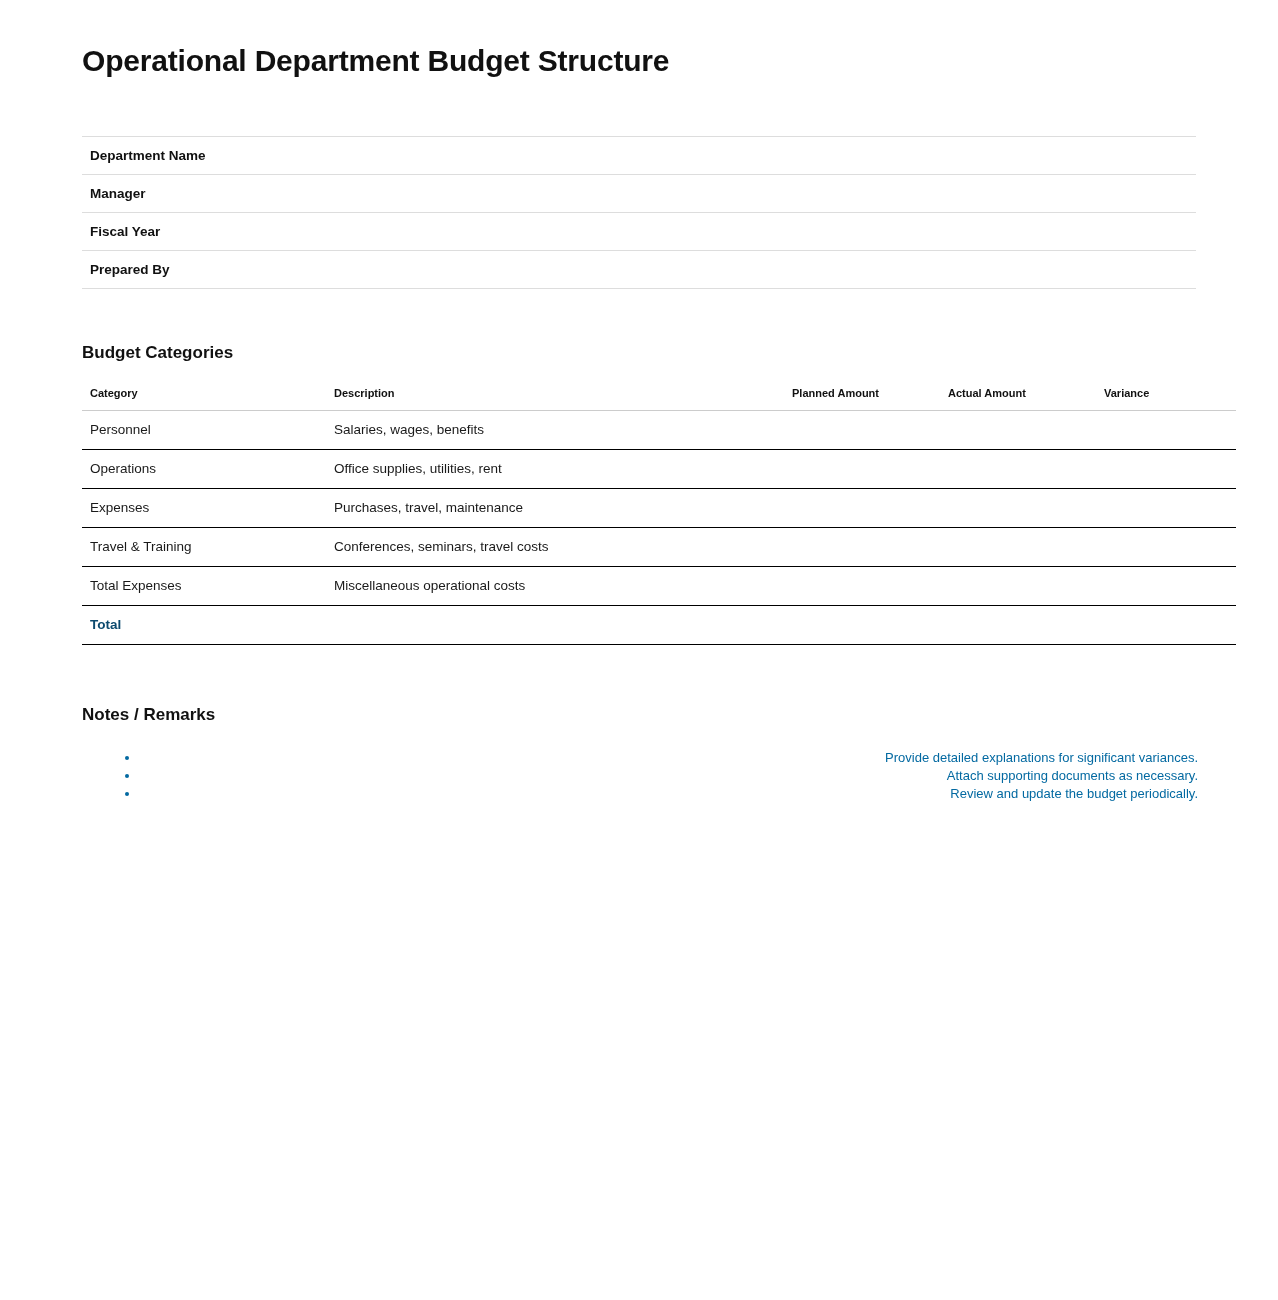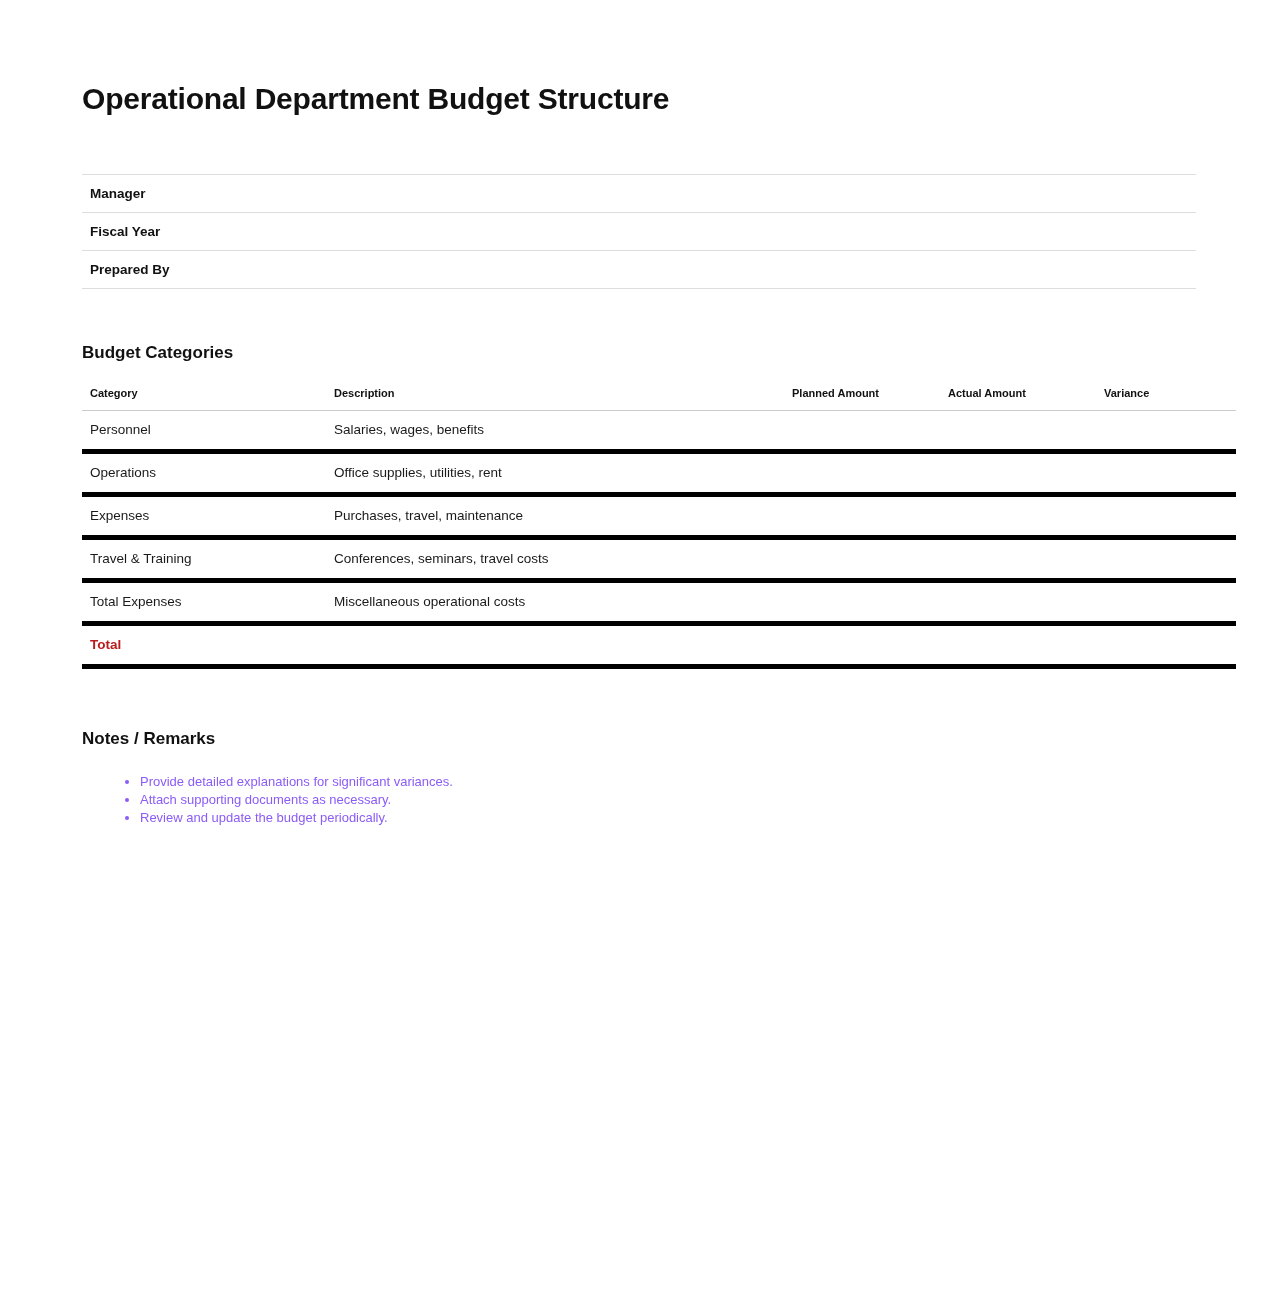--- a/index.html
+++ b/index.html
@@ -8,21 +8,21 @@
     background: #ffffff;
   }
   body {
     width: 1278px;
     min-height: 1300px;
     font-family: "Liberation Sans", sans-serif;
     color: #1a1a1a;
     -webkit-font-smoothing: antialiased;
   }
   .page {
-    padding: 82px 80px 40px 82px;
+    padding: 44px 80px 40px 82px;
     box-sizing: border-box;
   }
   .doc-title {
     font-size: 30px;
     font-weight: bold;
     letter-spacing: -0.2px;
     margin: 0 0 58px 0;
     color: #111111;
   }
   .section {
@@ -56,56 +56,60 @@
     color: #111111;
     text-align: left;
     padding: 10px 0 11px 8px;
     border-bottom: 1px solid #cccccc;
   }
   .budget-table td {
     font-size: 13.5px;
     color: #1a1a1a;
     text-align: left;
     padding: 11px 0 12px 8px;
-    border-bottom: 5px solid #000000;
+    border-bottom: 1px solid #000000;
   }
   .budget-table td.total-label {
     font-weight: bold;
-    color: #b91c1c;
+    color: #0c4a6e;
   }
   .col-category { width: 236px; }
   .col-description { width: 450px; }
   .col-planned { width: 148px; }
   .col-actual { width: 148px; }
   .col-variance { width: 132px; }
 
   .notes-section {
     margin-top: 60px;
   }
   .notes-list {
     margin: 24px 0 0 0;
     padding-left: 58px;
   }
   .notes-list li {
     font-size: 13px;
     line-height: 17px;
-    color: #8b5cf6;
+    color: #0369a1;
     margin-bottom: 1px;
+    text-align: right;
   }
 </style>
 </head>
 <body>
 
 <div class="page">
 
   <h1 class="doc-title">Operational Department Budget Structure</h1>
 
   <div class="section">
     <table class="info-table">
       <tbody>
+        <tr>
+          <td>Department Name</td>
+        </tr>
         <tr>
           <td>Manager</td>
         </tr>
         <tr>
           <td>Fiscal Year</td>
         </tr>
         <tr>
           <td>Prepared By</td>
         </tr>
       </tbody>

